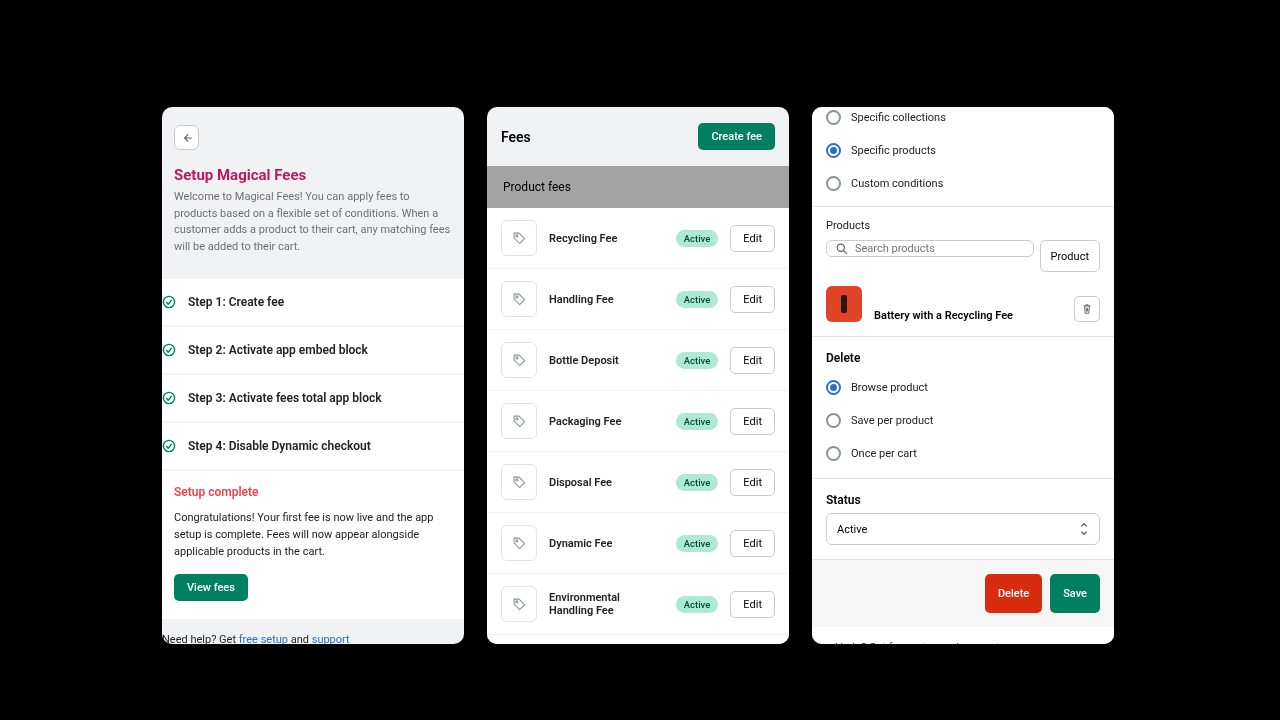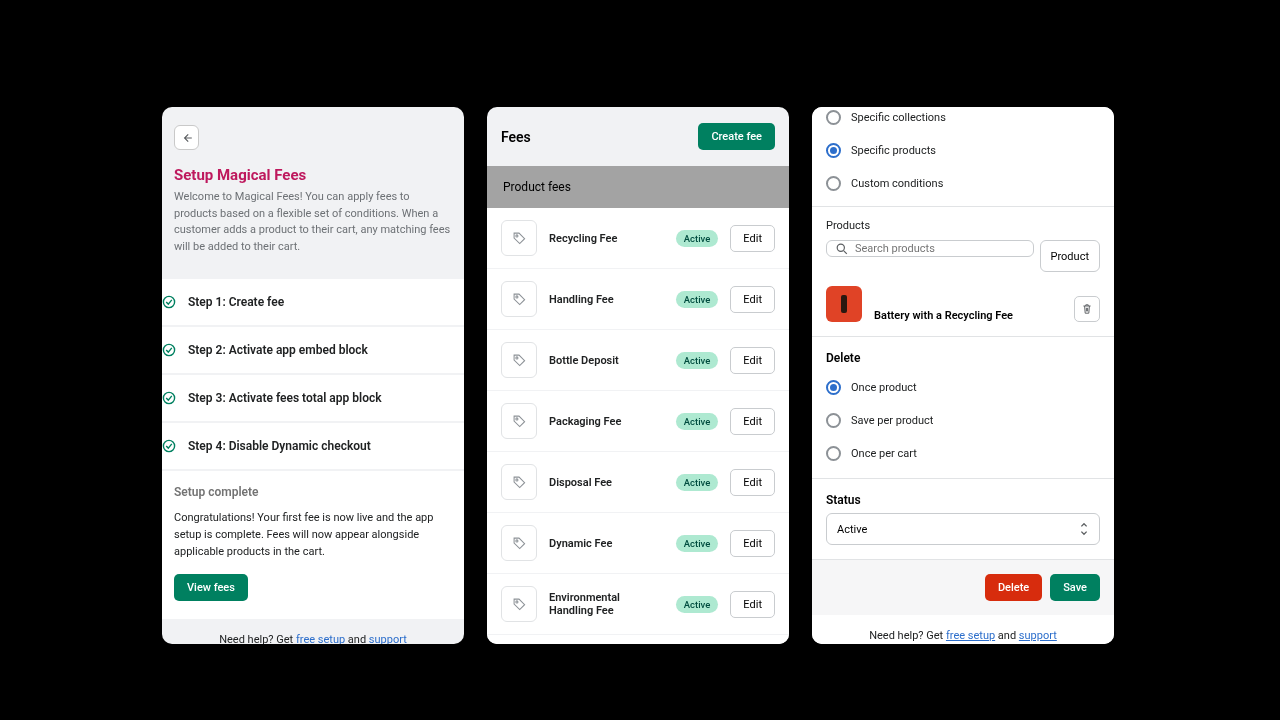--- a/index.html
+++ b/index.html
@@ -12,25 +12,25 @@
 .back-svg{width:12px;height:12px}
 .p1-pad{padding:16px 12px 0}
 .h2{font-size:15px;font-weight:700;color:#be185d}
 .desc{font-size:11px;color:#6d7175;line-height:1.5;margin-top:5px}
 .steps{margin-top:24px}
 .step{background:#fff;padding:16px 0;display:flex;align-items:flex-start;gap:12px;border-bottom:2px solid #f1f2f4}
 .step:last-of-type{border-bottom:none}
 .check-svg{width:14px;height:14px;flex-shrink:0}
 .step-txt{font-size:12px;font-weight:600;color:#202223}
 .complete{background:#fff;padding:14px 12px 18px;margin-top:2px}
-.complete h3{font-size:12px;font-weight:600;color:#737373;margin-bottom:10px}
+.complete h3{font-size:12px;font-weight:600;color:#ef4444;margin-bottom:10px}
 .complete p{font-size:11px;color:#202223;line-height:1.55}
 .btn-primary{background:#008060;color:#fff;border:none;border-radius:5px;padding:7px 13px;font-size:11px;font-weight:500;cursor:pointer}
 .complete .btn-primary{margin-top:14px}
-.help{text-align:center;font-size:11px;color:#202223;padding:14px 0}
+.help{text-align:left;font-size:11px;color:#202223;padding:14px 0}
 .help a{color:#2c6ecb;text-decoration:underline;cursor:pointer}
 .p2-hdr{display:flex;align-items:center;justify-content:space-between;padding:16px 14px}
 .p2-title{font-size:14px;font-weight:600}
 .section-lbl{font-size:12px;font-weight:400;padding:14px 16px;background:#a3a3a3}
 .fee-row{background:#fff;padding:12px 14px;display:flex;align-items:center;gap:12px;border-bottom:1px solid #f1f2f4}
 .fee-icon{width:36px;height:36px;border:1px solid #e1e3e5;border-radius:6px;display:flex;align-items:center;justify-content:center;flex-shrink:0}
 .fee-svg{width:14px;height:14px}
 .fee-name{flex:1;font-size:11px;font-weight:600;color:#202223}
 .badge{background:#aee9d1;color:#004c3f;font-size:9.5px;padding:3px 8px;border-radius:9px;font-weight:500}
 .btn-edit{background:#fff;border:1px solid #c9cccf;border-radius:5px;padding:6px 12px;font-size:11px;cursor:pointer}
@@ -50,21 +50,21 @@
 .prod-row{display:flex;align-items:flex-end;gap:12px;padding:4px 0 14px}
 .prod-img{width:36px;height:36px;background:#e04326;border-radius:6px;display:flex;align-items:center;justify-content:center;position:relative}
 .prod-img::after{content:'';width:6px;height:18px;background:#2b1810;border-radius:2px}
 .prod-name{flex:1;font-size:11px;font-weight:600}
 .btn-del-icon{width:26px;height:26px;border:1px solid #c9cccf;border-radius:5px;background:#fff;display:flex;align-items:center;justify-content:center;cursor:pointer}
 .sect-hdr{font-size:12px;font-weight:600;padding:14px 0 6px}
 .select{border:1px solid #c9cccf;border-radius:6px;height:32px;display:flex;align-items:center;justify-content:space-between;padding:0 10px;margin-bottom:14px;cursor:pointer}
 .select-val{font-size:11px}
 .p3-actions{display:flex;justify-content:flex-end;gap:8px;padding:14px;background:#f6f6f7;border-top:1px solid #e1e3e5}
 .btn-delete{background:#d72c0d;color:#fff;border:none;border-radius:5px;padding:7px 13px;font-size:11px;font-weight:500;cursor:pointer}
-.btn-save{background:#008060;color:#fff;border:none;border-radius:5px;padding:7px 13px;font-size:11px;font-weight:500;cursor:pointer}
+.btn-save{background:#008060;color:#fff;border:none;border-radius:5px;padding:13px 13px;font-size:11px;font-weight:500;cursor:pointer}
 .p3 .help{background:#fff}
 .sep{height:1px;background:#e1e3e5;margin:0 -14px}
 .trash-svg{width:12px;height:12px}
 .chev-svg{width:10px;height:14px}
 </style>
 </head>
 <body>
 
 <div class="panel p1">
   <div class="back-btn">
@@ -239,21 +239,21 @@
         <svg class="trash-svg" viewBox="0 0 20 20" fill="none" stroke="#5c5f62" stroke-width="1.6">
             <path d="M4 5h12M8 5V3h4v2M6 5l1 12h6l1-12M9 8v6M11 8v6"></path>
           </svg>
       </button>
     </div>
     <div class="sep"></div>
     <div class="sect-hdr">Delete</div>
     <div id="rules-list">
         <div class="radio-row">
           <span class="radio sel"></span>
-          <span class="radio-lbl">Once product</span>
+          <span class="radio-lbl">Browse product</span>
         </div>
         <div class="radio-row">
           <span class="radio"></span>
           <span class="radio-lbl">Save per product</span>
         </div>
         <div class="radio-row">
           <span class="radio"></span>
           <span class="radio-lbl">Once per cart</span>
         </div>
       </div>

